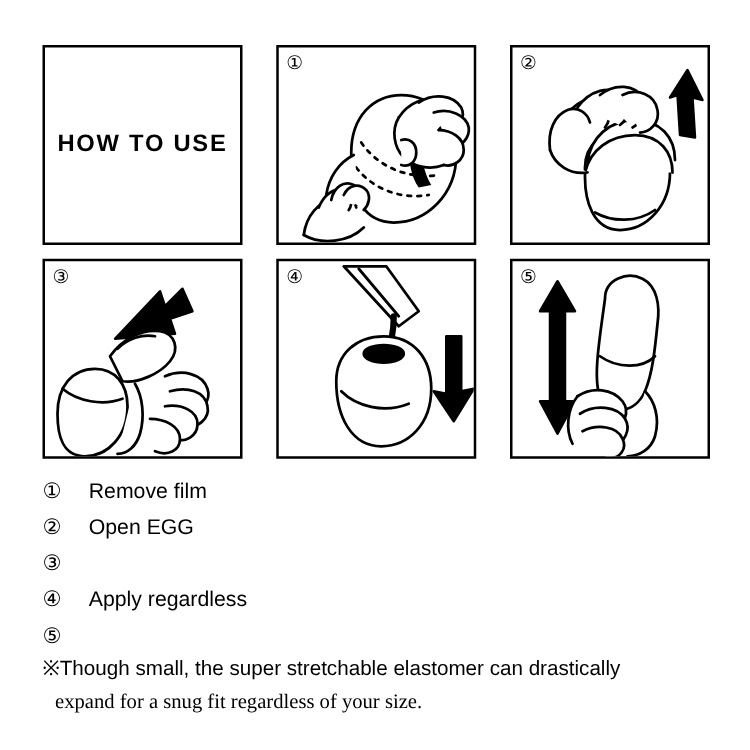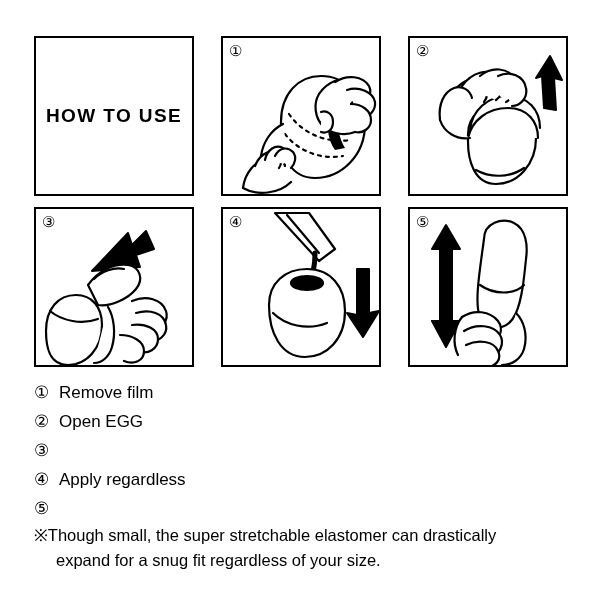--- a/index.html
+++ b/index.html
@@ -79,37 +79,38 @@
     align-items: baseline;
     font-size: 17px;
     line-height: 29px;
     white-space: nowrap;
   }
   .step-row .marker {
     width: 21px;
     flex: 0 0 21px;
   }
   .step-row .step-text {
-    margin-left: 4px;
+    margin-left: 16px;
   }
 
   .note {
     position: absolute;
     left: 34px;
     top: 523px;
     width: 545px;
     font-size: 16.5px;
     line-height: 25px;
   }
   .note .note-mark {
     float: left;
   }
   .note .note-line2 {
     display: block;
-    margin-left: 22px;
+    margin-left: 10px;
+    font-family: Liberation Serif, serif;
   }
 </style>
 </head>
 <body>
 
 <div id="page">
 
   <div class="panel-grid">
 
     <div class="panel title-panel">

